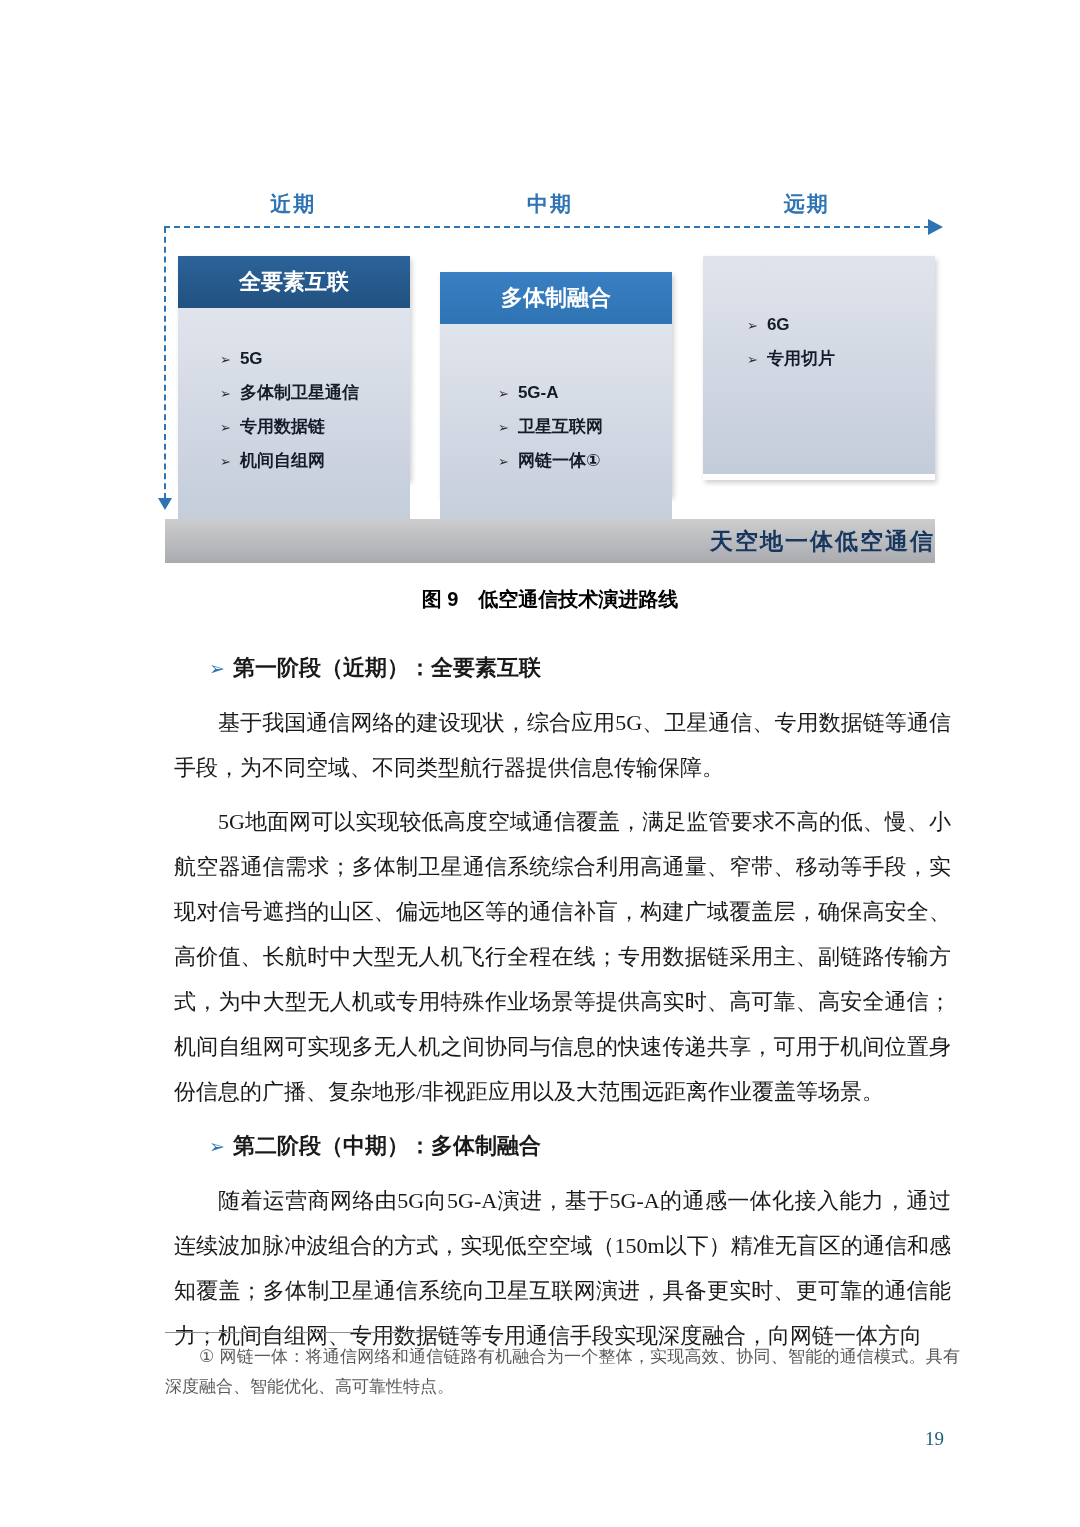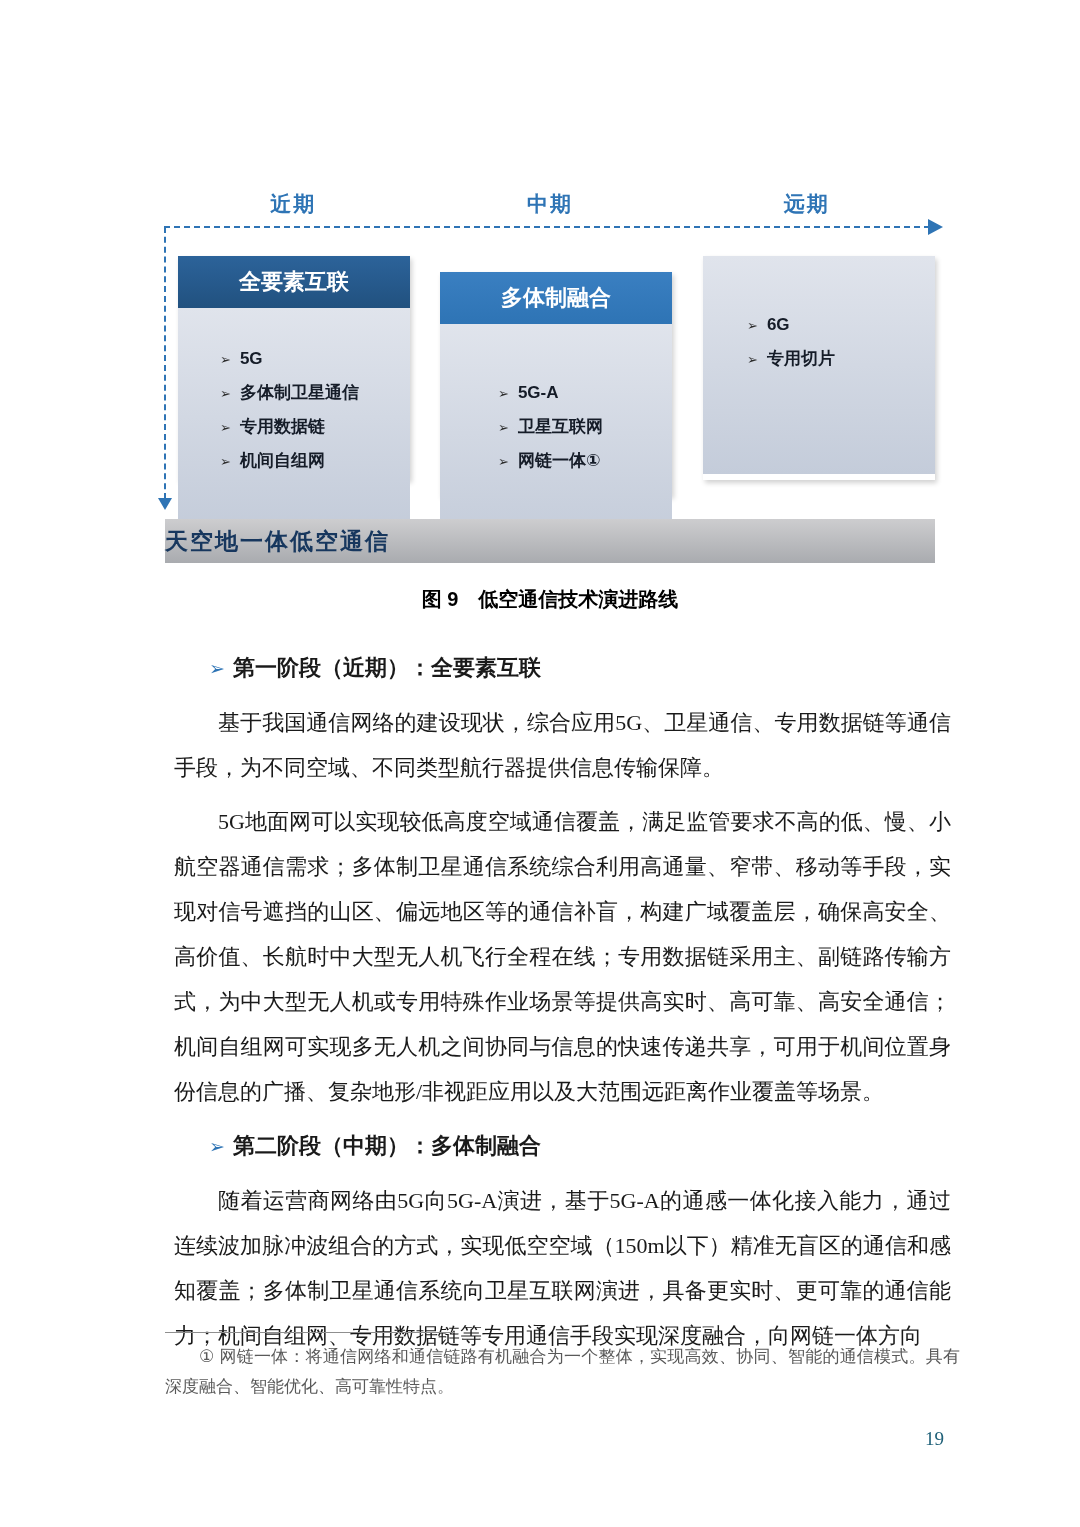--- a/index.html
+++ b/index.html
@@ -44,21 +44,21 @@
   .c3 .col-body { padding:52px 0 0 44px; }
   .col-item {
     display:flex; align-items:baseline; gap:9px; line-height:33px;
     font-family:"Liberation Sans","DejaVu Sans",sans-serif;
     font-weight:bold; font-size:17px; color:#151C28;
   }
   .col-item .blt { font-size:13px; color:#2b2b2b; }
 
   .footer-bar {
     position:absolute; left:165px; top:519px; width:770px; height:44px; line-height:44px;
-    text-align:left; background:linear-gradient(180deg,#CDCDCF 0%,#A9ABAF 100%);
+    text-align:right; background:linear-gradient(180deg,#CDCDCF 0%,#A9ABAF 100%);
     font-family:"Liberation Sans","DejaVu Sans",sans-serif;
     font-weight:bold; font-size:23px; color:#17375E; letter-spacing:2px;
   }
   .fig-caption {
     position:absolute; left:165px; top:586px; width:770px; text-align:center;
     font-family:"Liberation Sans","DejaVu Sans",sans-serif;
     font-weight:bold; font-size:20px; color:#000000;
   }
 
   

